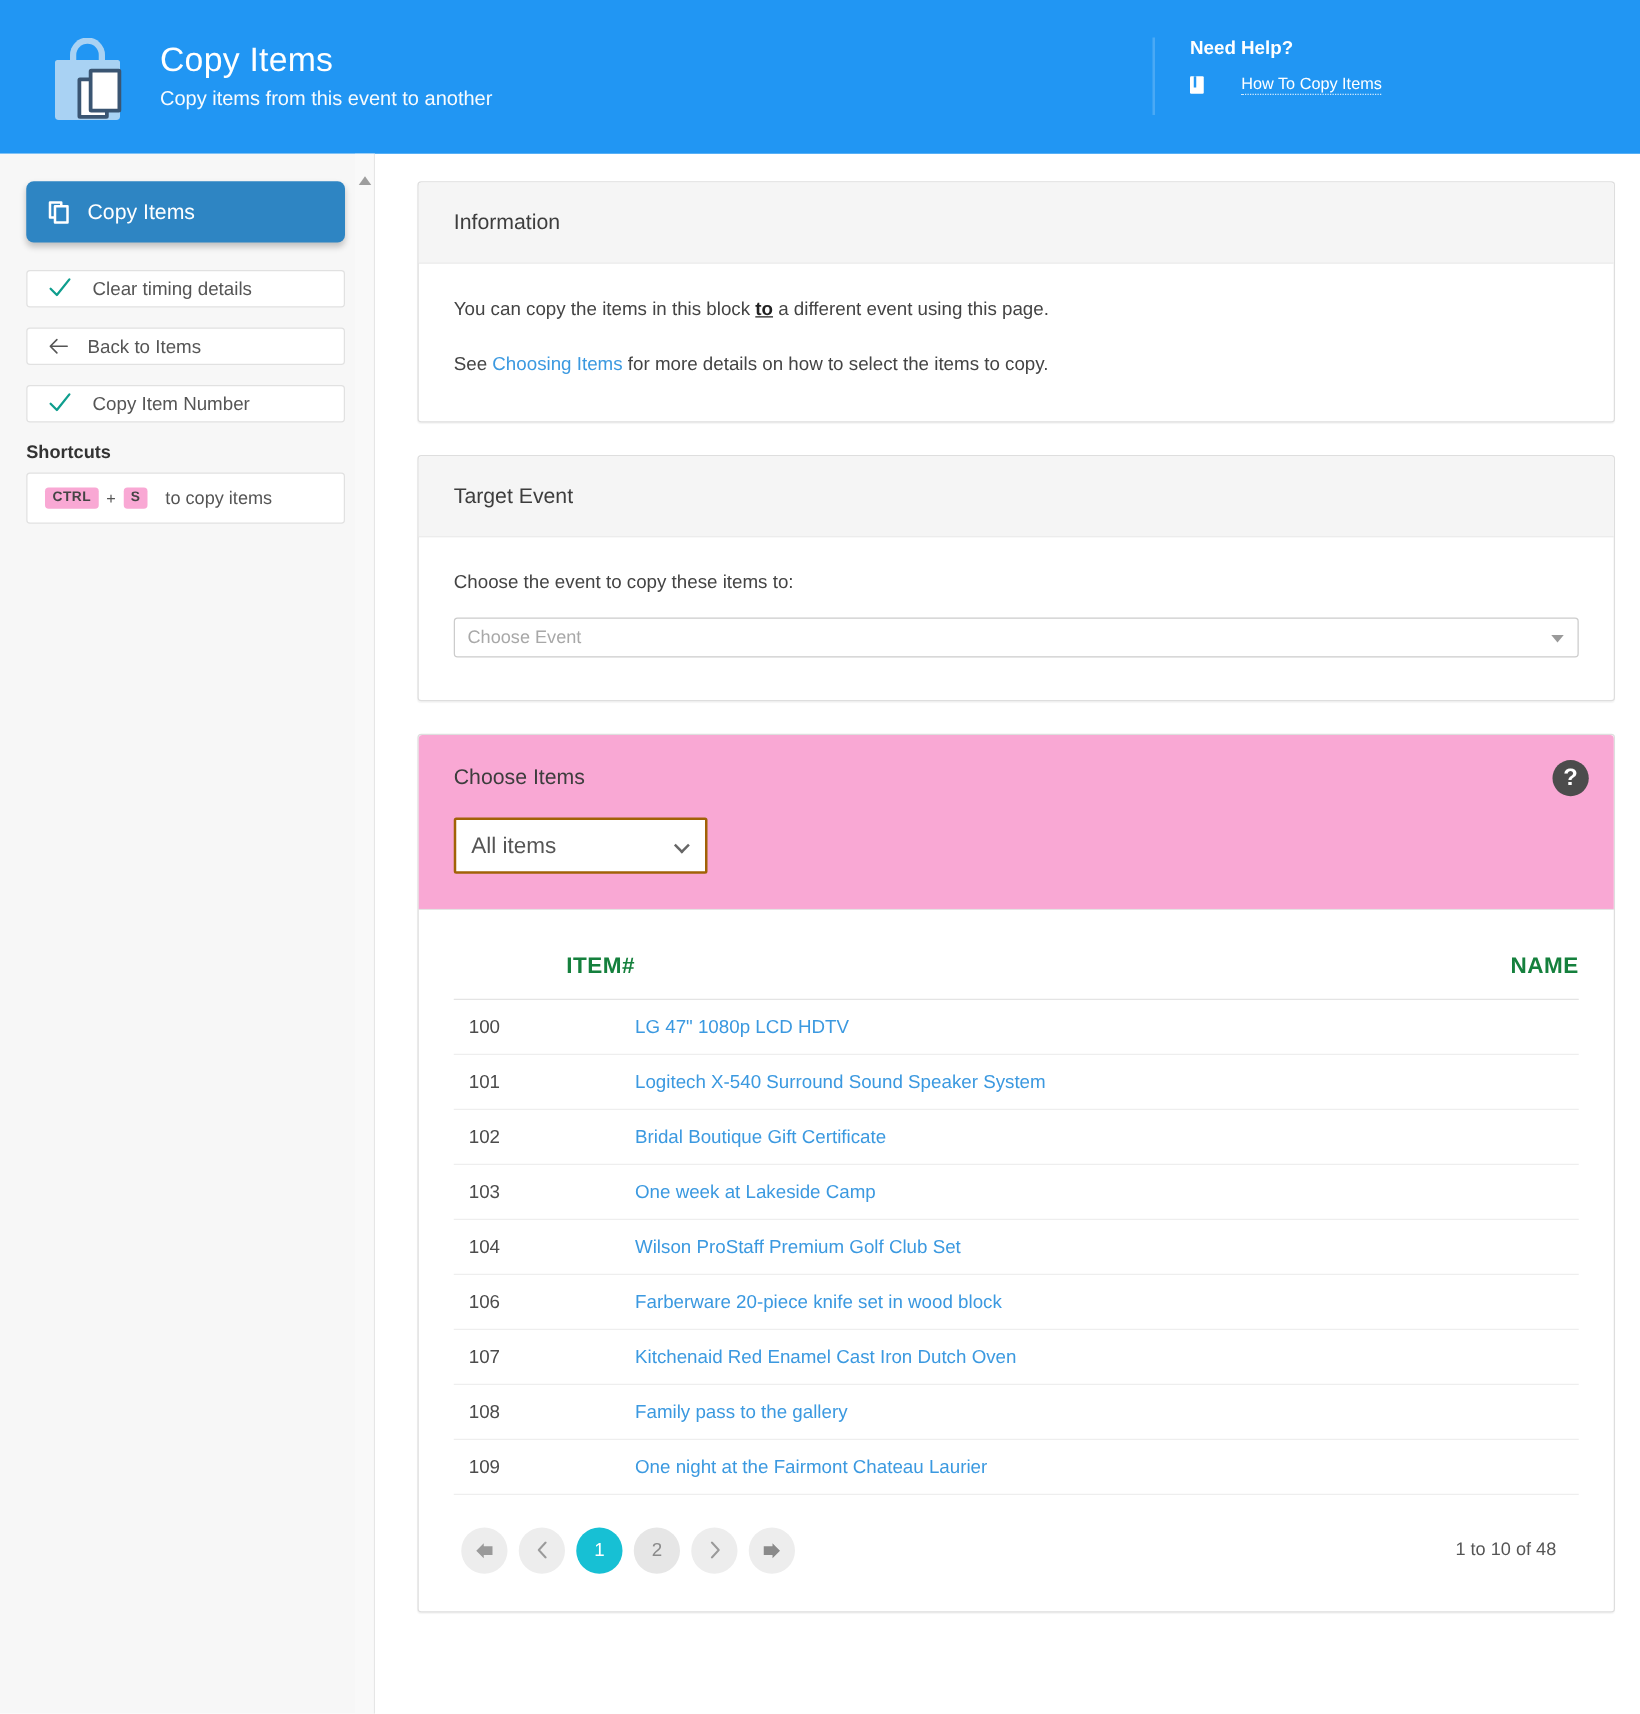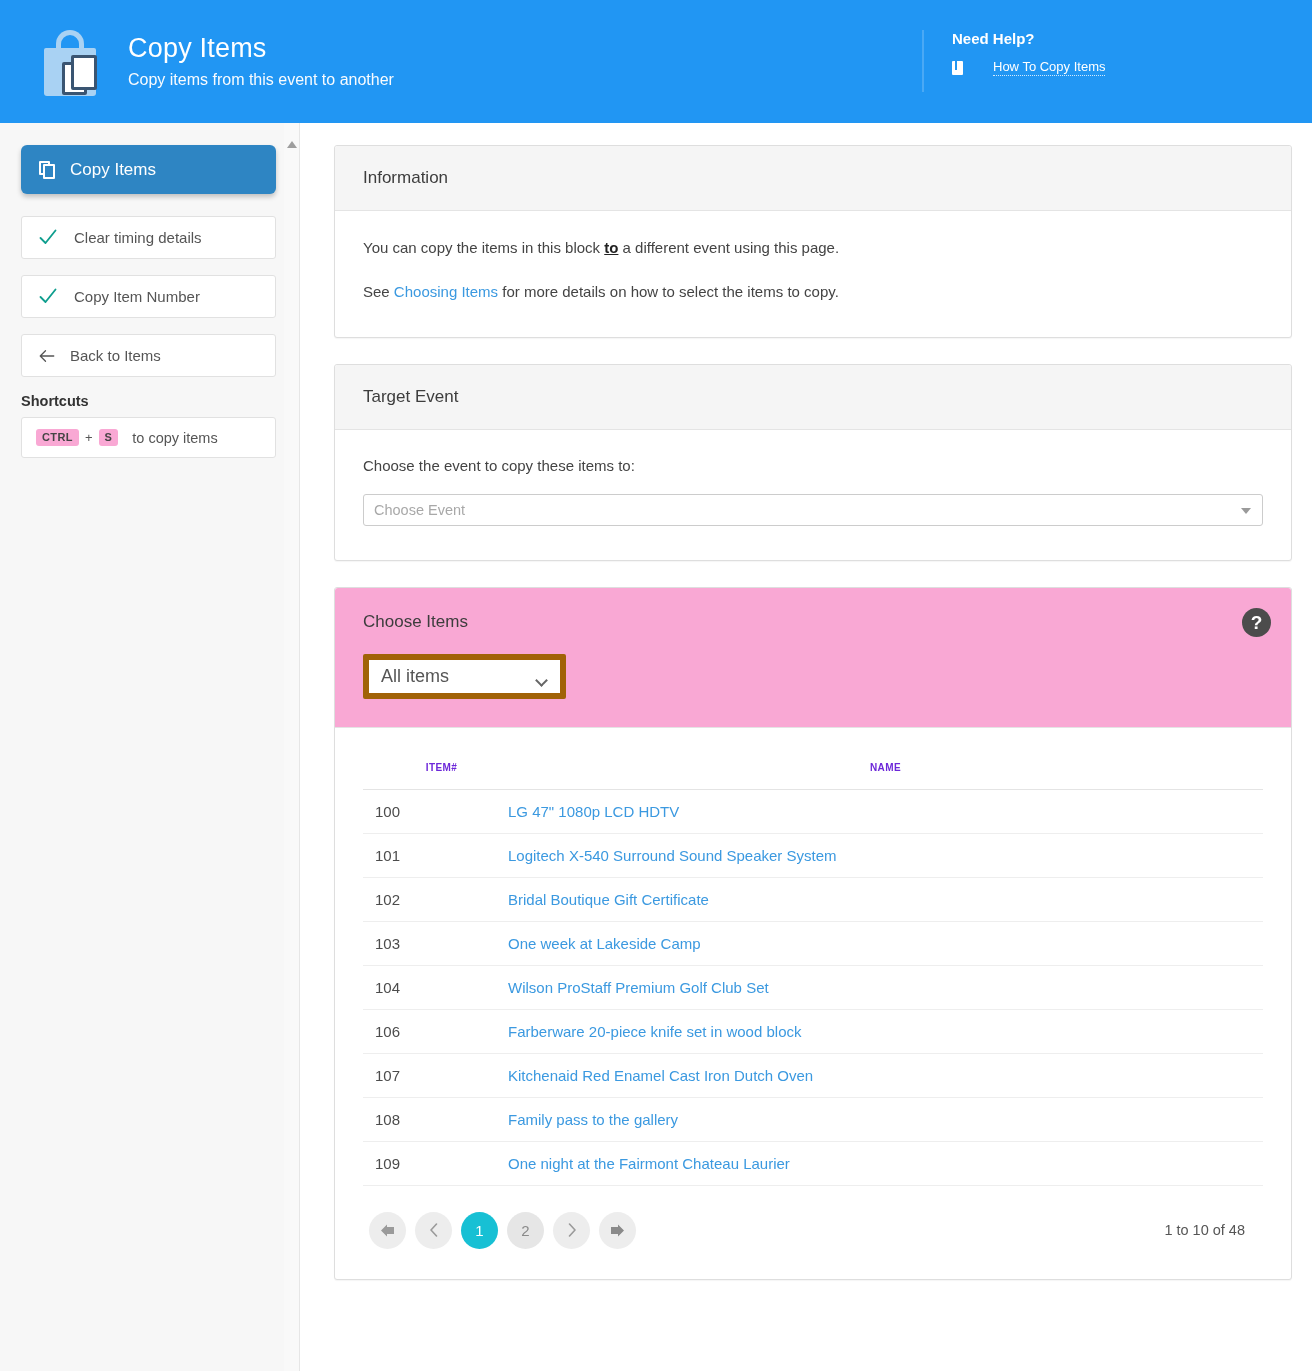--- a/index.html
+++ b/index.html
@@ -133,21 +133,21 @@
     border-left: 5px solid transparent;
     border-right: 5px solid transparent;
     border-bottom: 7px solid #9e9e9e;
   }
 
   .side-btn {
     margin: 0 23px 16px 21px;
     background: #ffffff;
     border: 1px solid #e1e1e1;
     border-radius: 3px;
-    height: 43px;
+    height: 30px;
     display: flex;
     align-items: center;
     padding: 0 14px;
     font-size: 15px;
     color: #555555;
     cursor: pointer;
   }
   .side-btn.active {
     background: #2e85c3;
     border: none;
@@ -293,21 +293,21 @@
     border-radius: 3px 3px 0 0;
   }
   .items-head-title {
     font-size: 17px;
     color: #3d3d3d;
     margin-bottom: 22px;
   }
   .items-select {
     width: 203px;
     height: 45px;
-    border: 6px solid #a16207;
+    border: 2px solid #a16207;
     border-radius: 2px;
     background: #ffffff;
     font-size: 18px;
     color: #555555;
     padding: 0 12px;
     display: flex;
     align-items: center;
     cursor: pointer;
     position: relative;
   }
@@ -334,24 +334,24 @@
     cursor: pointer;
     line-height: 1;
   }
 
   .items-body { padding: 28px 28px 0 28px; }
   table.items {
     width: 100%;
     border-collapse: collapse;
   }
   table.items th {
-    text-align: center;
-    font-size: 10px;
+    text-align: right;
+    font-size: 18px;
     font-weight: bold;
-    color: #6d28d9;
+    color: #15803d;
     letter-spacing: .4px;
     padding: 6px 0 16px 0;
     border-bottom: 1px solid #e4e4e4;
   }
   table.items th.col-num { width: 145px; padding-left: 12px; }
   table.items td {
     font-size: 15px;
     padding: 13px 0;
     border-bottom: 1px solid #eeeeee;
   }
@@ -430,31 +430,31 @@
     </div>
 
     <div class="side-btn">
       <svg class="check-icon" viewBox="0 0 24 24" width="24" height="20">
         <path d="M3 12 L9 18 L21 3" fill="none" stroke="#0f9e8e" stroke-width="2.2" stroke-linecap="round" stroke-linejoin="round"></path>
       </svg>
       <span>Clear timing details</span>
     </div>
 
     <div class="side-btn">
+      <svg class="arrow-left-icon" viewBox="0 0 24 24" width="22" height="18">
+        <path d="M21 12 H4 M10 5 L3 12 L10 19" fill="none" stroke="#555555" stroke-width="1.7" stroke-linecap="round" stroke-linejoin="round"></path>
+      </svg>
+      <span>Back to Items</span>
+    </div>
+
+    <div class="side-btn">
       <svg class="check-icon" viewBox="0 0 24 24" width="24" height="20">
         <path d="M3 12 L9 18 L21 3" fill="none" stroke="#0f9e8e" stroke-width="2.2" stroke-linecap="round" stroke-linejoin="round"></path>
       </svg>
       <span>Copy Item Number</span>
-    </div>
-
-    <div class="side-btn">
-      <svg class="arrow-left-icon" viewBox="0 0 24 24" width="22" height="18">
-        <path d="M21 12 H4 M10 5 L3 12 L10 19" fill="none" stroke="#555555" stroke-width="1.7" stroke-linecap="round" stroke-linejoin="round"></path>
-      </svg>
-      <span>Back to Items</span>
     </div>
 
     <div class="shortcuts-title">Shortcuts</div>
 
     <div class="shortcut-row">
       <span class="kbd">CTRL</span>
       <span class="kbd-plus">+</span>
       <span class="kbd">S</span>
       <span class="kbd-text">to copy items</span>
     </div>

